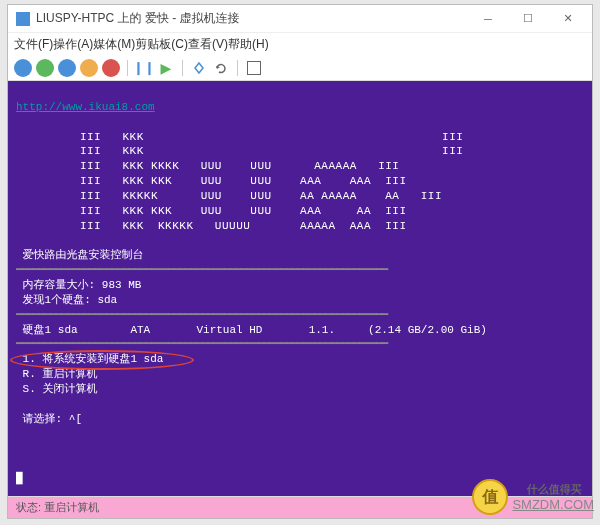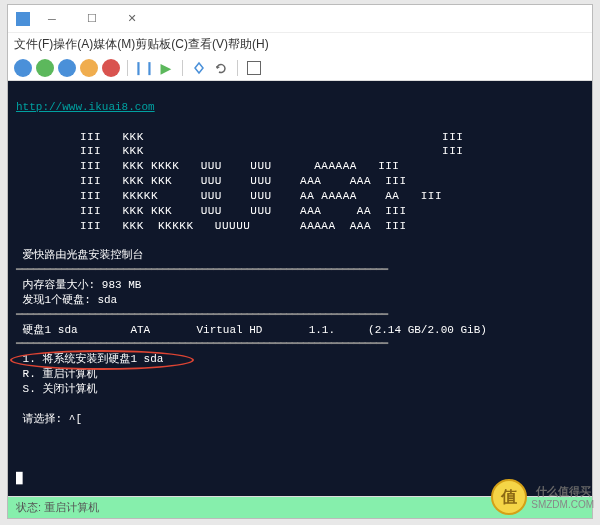--- a/index.html
+++ b/index.html
@@ -15,38 +15,39 @@
 .toolbar { height: 26px; display: flex; align-items: center; padding: 0 6px; gap: 4px; border-bottom: 1px solid #ddd; }
 .tb-icon { width: 18px; height: 18px; border-radius: 50%; display: flex; align-items: center; justify-content: center; font-size: 10px; cursor: pointer; }
 .tb-sep { width: 1px; height: 16px; background: #ccc; margin: 0 3px; }
 .dot-blue { background: #4a90d9; }
 .dot-green { background: #5cb85c; }
 .dot-red { background: #d9534f; }
 .dot-orange { background: #f0ad4e; }
 .play-btn { color: #5cb85c; font-size: 14px; }
 .pause-btn { color: #4a90d9; font-size: 13px; }
 .fs-btn { width: 14px; height: 14px; border: 1px solid #666; }
-.terminal { flex: 1; background: #0f172a; color: #fff; font-family: "Courier New", monospace; font-size: 11px; padding: 4px 8px; line-height: 1.35; white-space: pre; overflow: hidden; position: relative; }
+.terminal { flex: 1; background: #4c1d95; color: #fff; font-family: "Courier New", monospace; font-size: 11px; padding: 4px 8px; line-height: 1.35; white-space: pre; overflow: hidden; position: relative; }
 .url { color: #00a0a0; text-decoration: underline; }
 .ascii { color: #fff; letter-spacing: 0.5px; }
 .sep-line { color: #888; letter-spacing: -1px; }
 .opt-highlight { position: relative; display: inline-block; }
 .opt-highlight::after { content: ''; position: absolute; left: -6px; top: -2px; width: 180px; height: 16px; border: 2px solid #d43; border-radius: 50%; pointer-events: none; }
-.statusbar { height: 22px; background: #86efac; border-top: 1px solid #ddd; display: flex; align-items: center; padding: 0 8px; font-size: 11px; color: #555; }
+.statusbar { height: 22px; background: #f9a8d4; border-top: 1px solid #ddd; display: flex; align-items: center; padding: 0 8px; font-size: 11px; color: #555; }
 .watermark { position: absolute; right: 6px; bottom: 10px; display: flex; align-items: center; gap: 4px; }
 .wm-badge { width: 36px; height: 36px; border-radius: 50%; background: #f5d547; border: 2px solid #d4a017; display: flex; align-items: center; justify-content: center; font-size: 16px; font-weight: bold; color: #8b6914; }
 .wm-text { font-size: 11px; font-weight: 700; color: #666; margin-left: 2px; text-align: center; }
-.wm-sub { font-size: 10px; color: #888; display: block; }
+.wm-sub { font-size: 13px; color: #888; display: block; text-decoration: underline; }
 </style>
 </head>
 <body>
 
 <div class="window">
   <div class="titlebar">
     <div class="titlebar-icon"></div>
+    <div class="titlebar-text">LIUSPY-HTPC 上的 爱快 - 虚拟机连接</div>
     <div class="win-controls">
       <div class="win-btn">─</div>
       <div class="win-btn">☐</div>
       <div class="win-btn close">✕</div>
     </div>
   </div>
 
   <div class="menubar">
     <span class="menu-item">文件(F)</span>
     <span class="menu-item">操作(A)</span>

